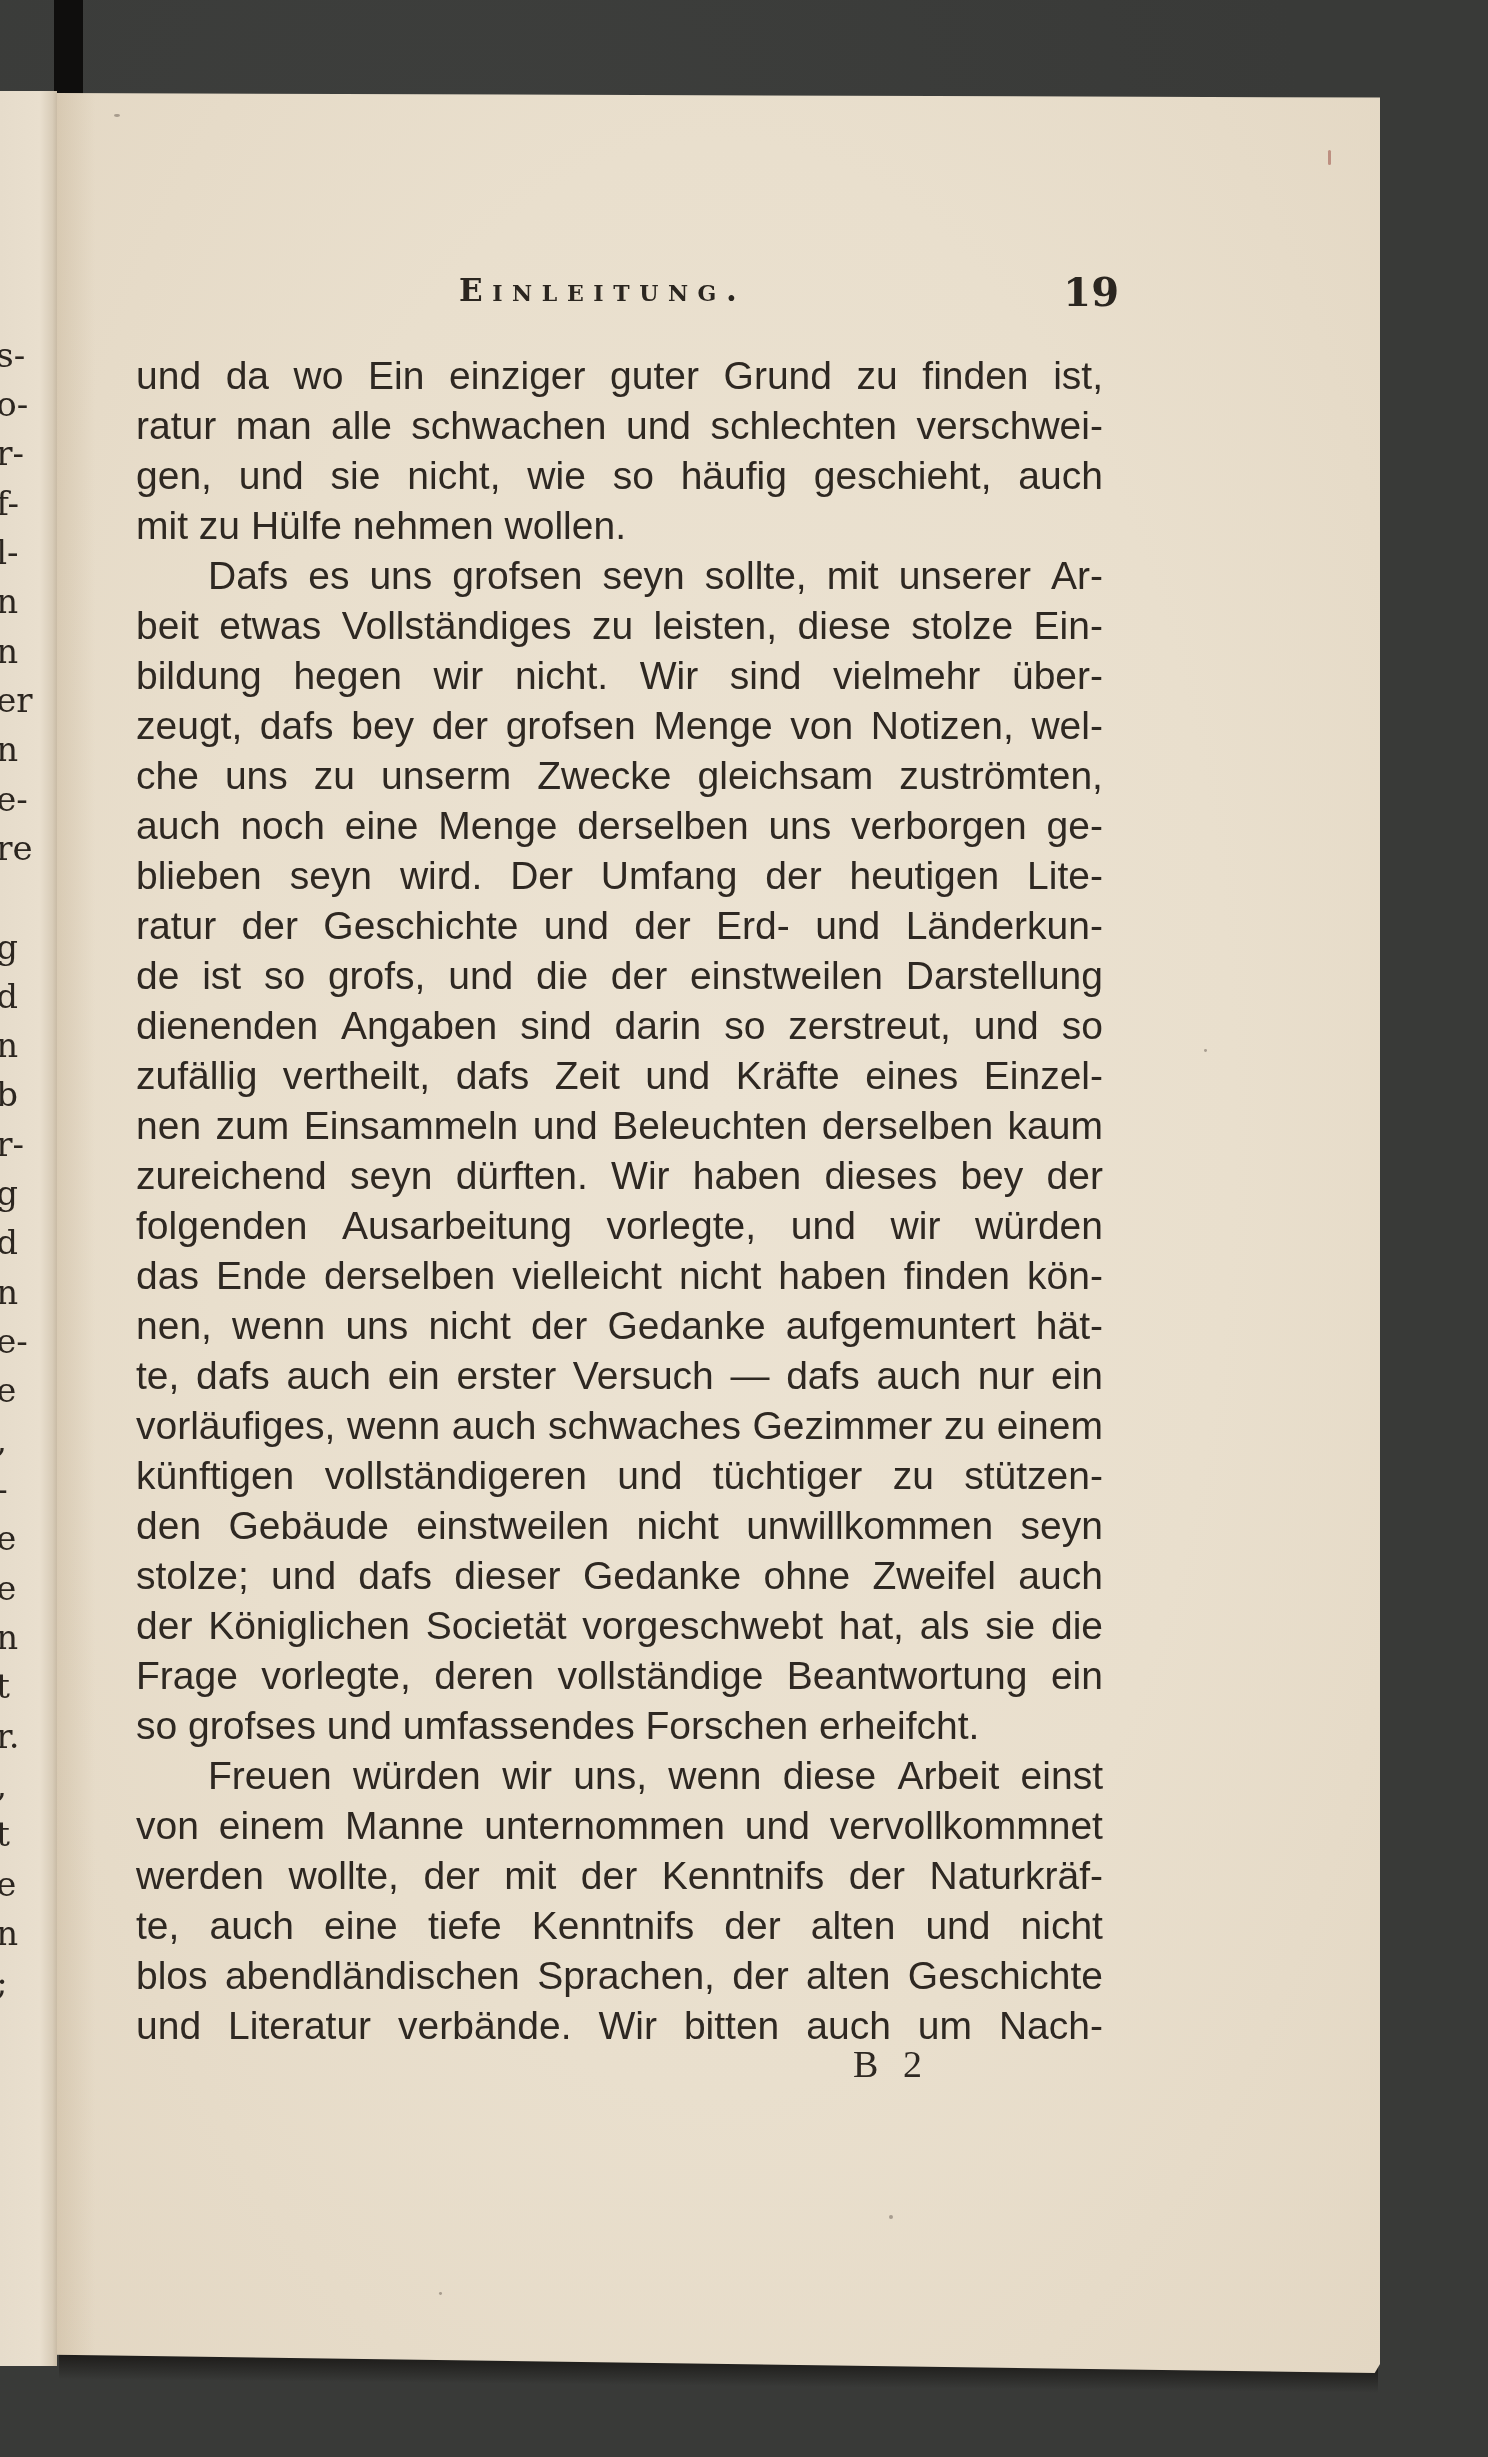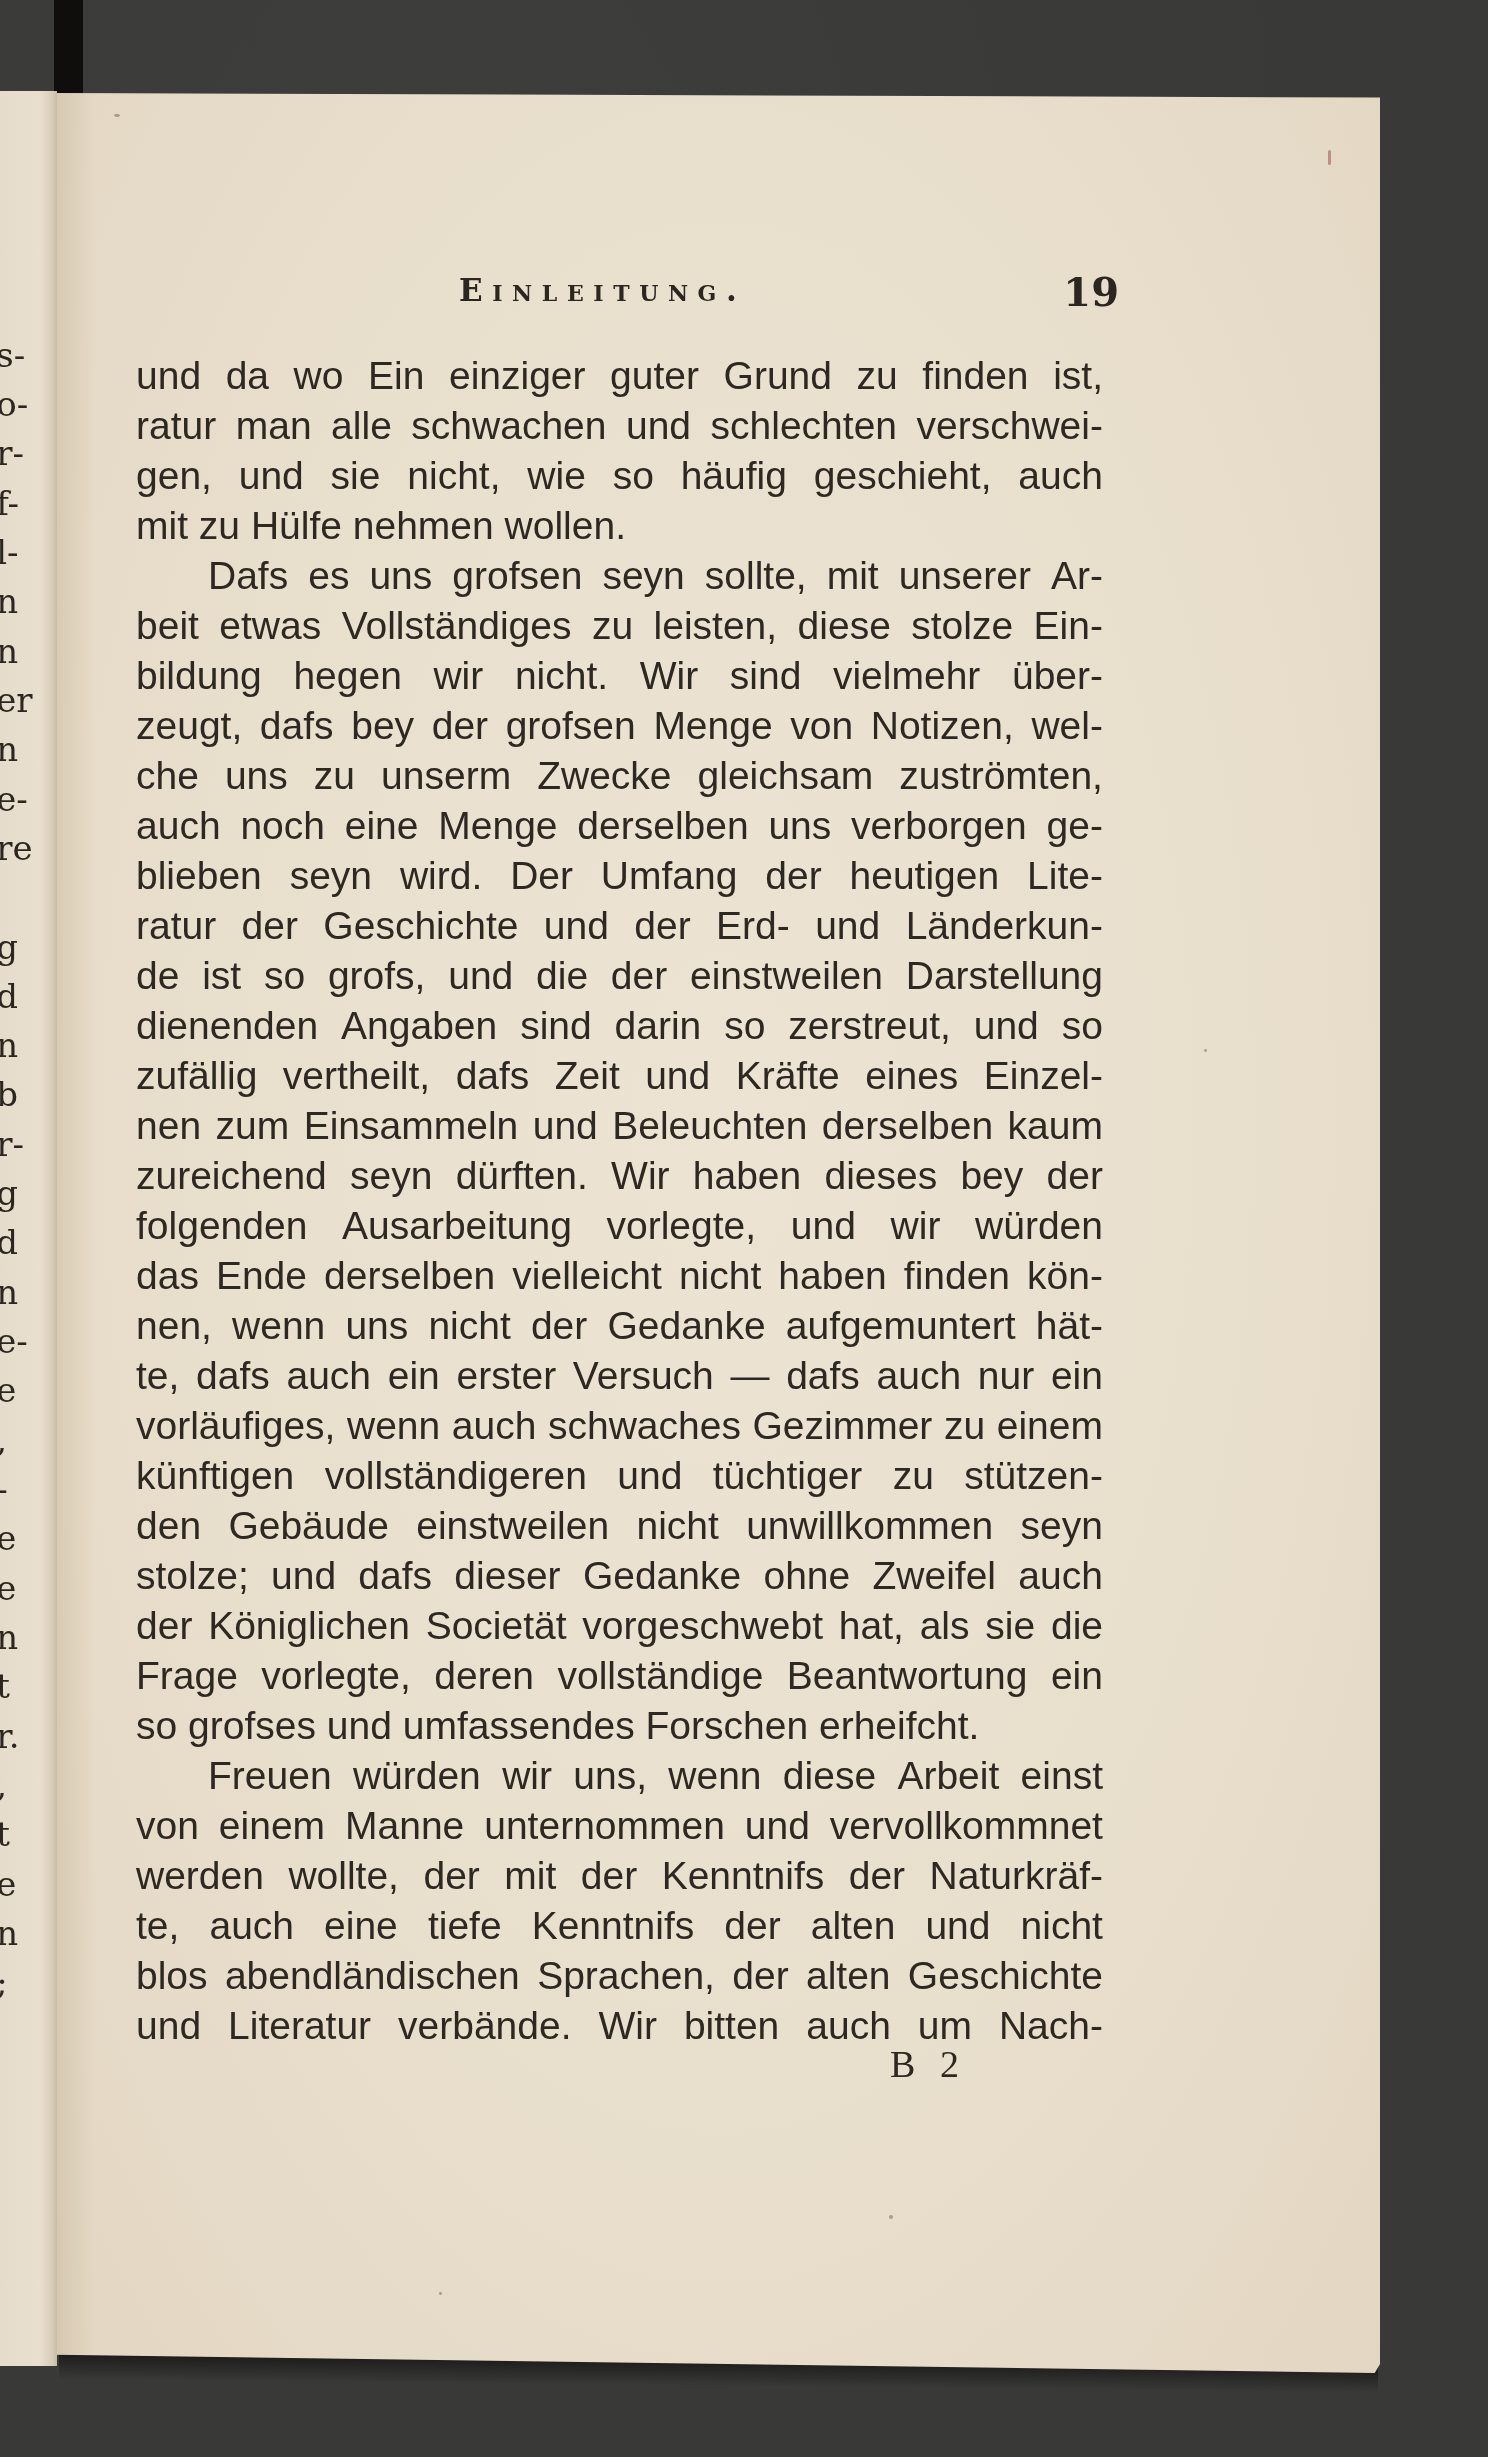--- a/index.html
+++ b/index.html
@@ -124,21 +124,21 @@
       padding-left: 72px;
     }
     .line.last {
       justify-content: flex-start;
     }
     .line .w {
       display: inline-block;
     }
     .signature {
       position: absolute;
-      left: 890px;
+      left: 853px;
       top: 2042px;
       font-family: "Liberation Serif", serif;
       font-size: 38px;
       color: #2e2822;
       letter-spacing: 7.6px;
       white-space: nowrap;
     }
     
     .speck {
       position: absolute;

